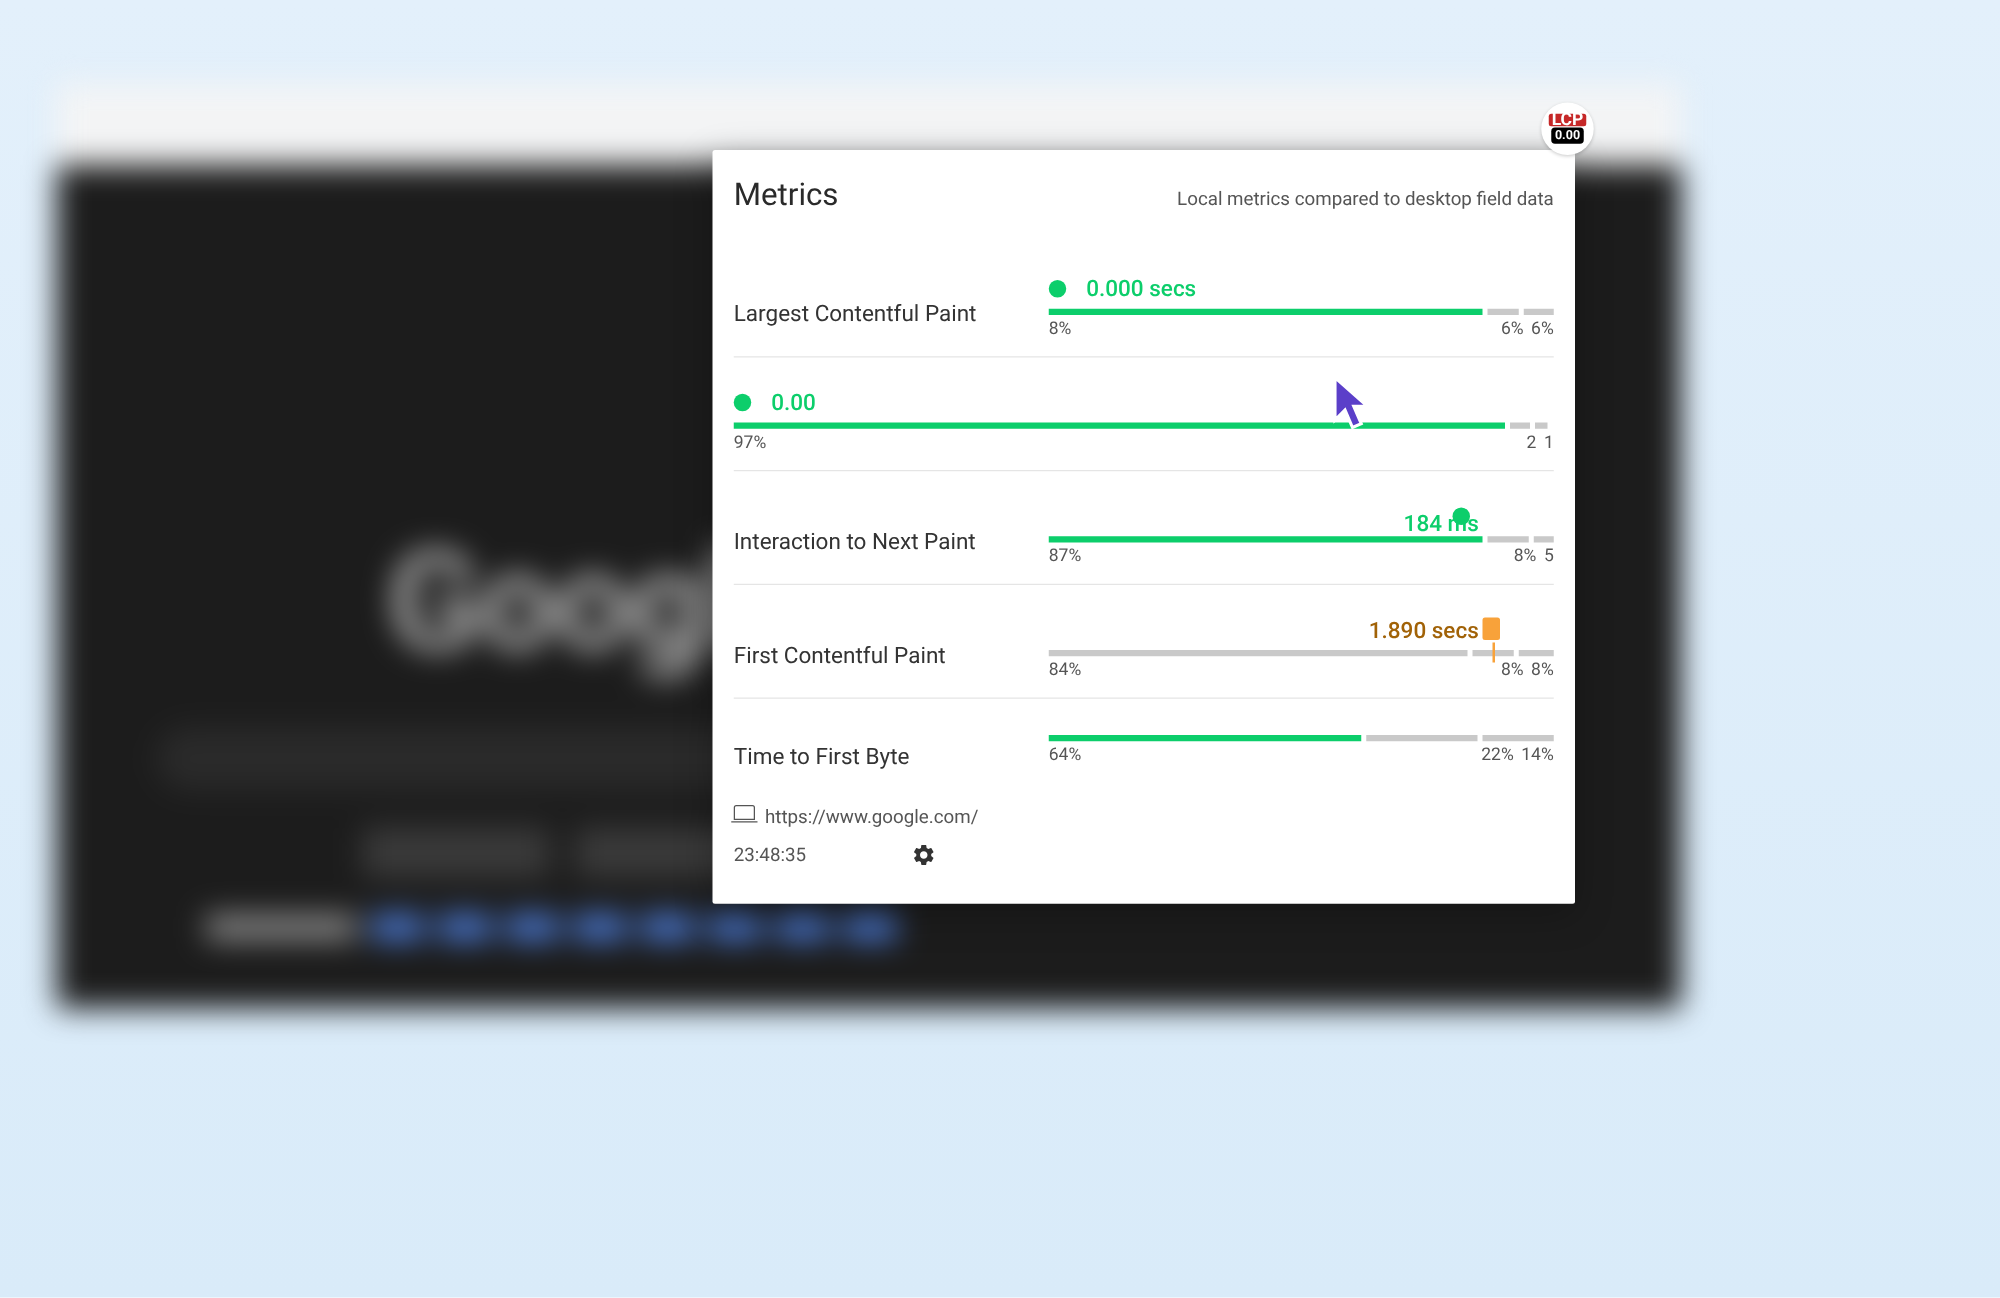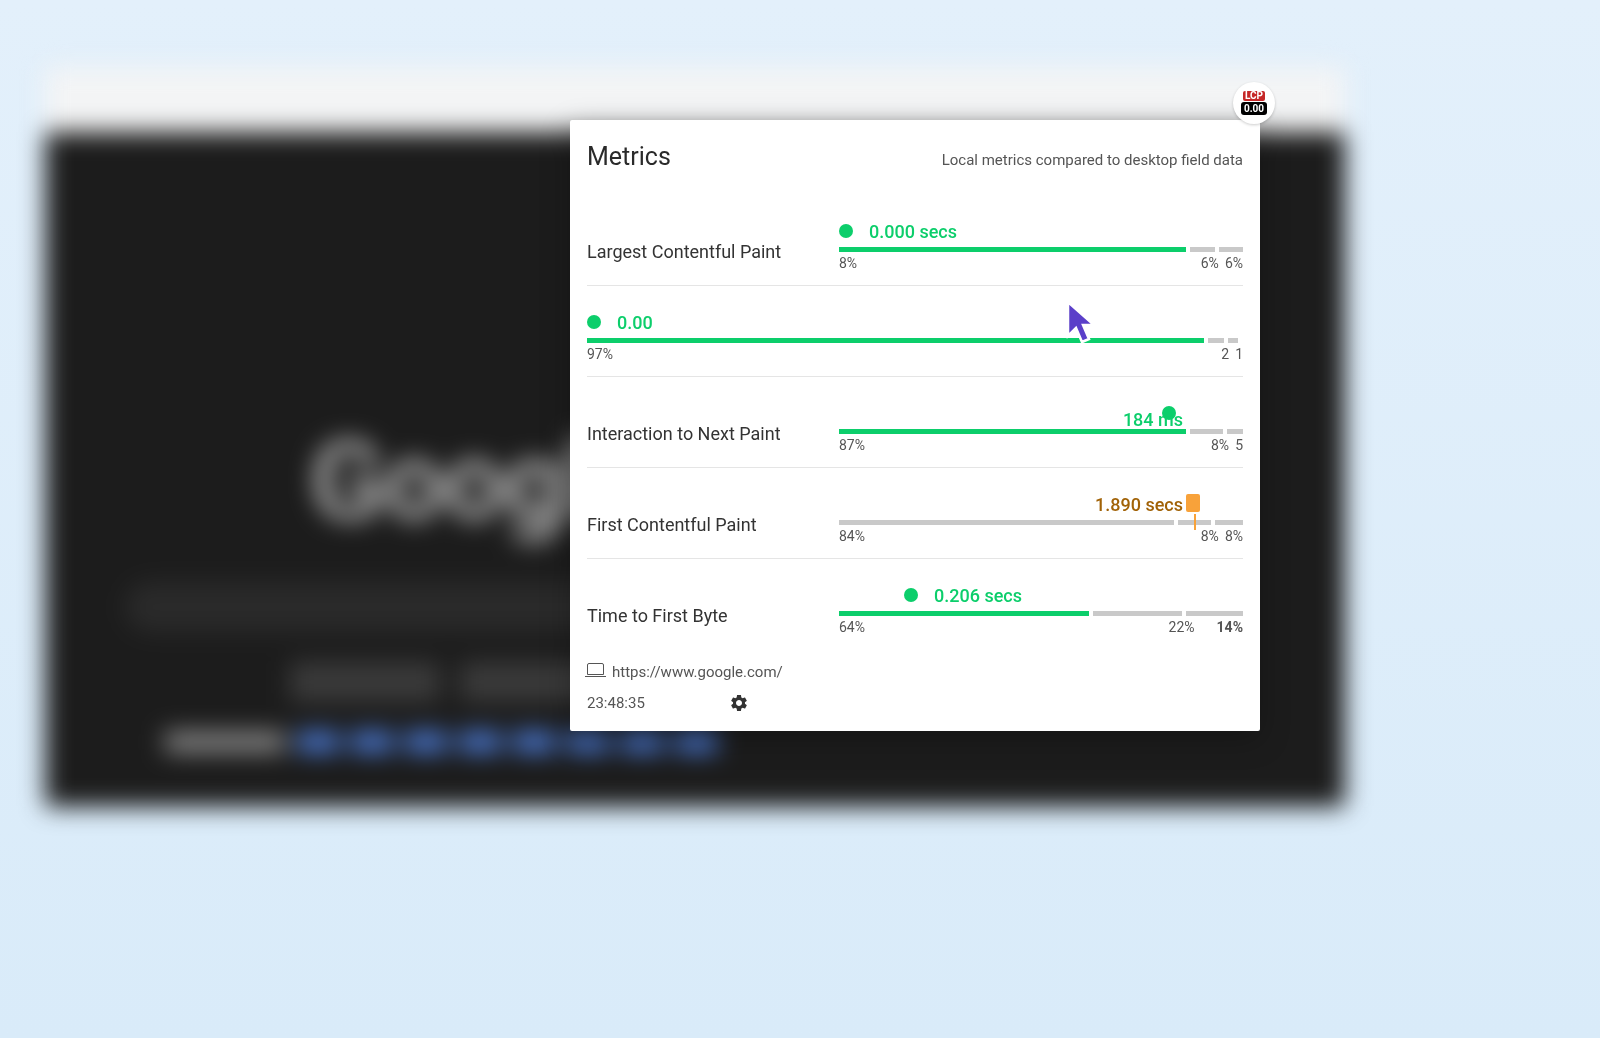--- a/index.html
+++ b/index.html
@@ -110,21 +110,21 @@
   flex-direction: column;
   align-items: center;
   justify-content: center;
   box-shadow: 0 1px 3px rgba(0,0,0,0.2);
   z-index: 15;
   font-size: 10px;
 }
 .ext-icon .lcp-tag {
   background: #c62828;
   color: #fff;
-  font-size: 10px;
+  font-size: 14px;
   padding: 0 2px;
   border-radius: 2px;
   font-weight: bold;
   line-height: 10px;
   margin-bottom: 1px;
 }
 .ext-icon .val {
   background: #000;
   color: #fff;
   font-size: 10px;
@@ -136,21 +136,21 @@
 
 
 .panel {
   position: absolute;
   left: 570px;
   top: 120px;
   width: 690px;
   background: #fff;
   box-shadow: 0 8px 30px rgba(0,0,0,0.25);
   border-radius: 2px;
-  padding: 22px 17px 18px 17px;
+  padding: 22px 17px 29px 17px;
   z-index: 10;
 }
 
 .panel-header {
   display: flex;
   justify-content: space-between;
   align-items: baseline;
   margin-bottom: 38px;
 }
 .panel-title {
@@ -409,34 +409,30 @@
             <span style="display: flex;">
               <span style="width: 34px; text-align: right; margin-left: 6px;">8%</span>
               <span style="width: auto; text-align: right; margin-left: 6px;">8%</span>
             </span>
           </div>
         </div>
       </div>
       <div class="metric-row">
         <div class="metric-name">Time to First Byte</div>
         <div class="metric-viz">
-          <div class="value-row">
-            <div class="marker green" style="left: 16%;"></div>
-            <div class="value-label green" style="left: 95px;">0.206 secs</div>
-          </div>
           <div class="bar-row">
             <div class="bar-seg green" style="width: 62%; position: relative;"></div>
             <div class="bar-seg grey" style="width: 22%; position: relative;"></div>
             <div class="bar-seg grey" style="width: 14%; position: relative;"></div>
           </div>
           <div class="pct-row">
             <span>64%</span>
             <span style="display: flex;">
               <span style="width: 34px; text-align: right; margin-left: 6px;">22%</span>
-              <span style="width: auto; text-align: right; margin-left: 22px; font-weight: bold;">14%</span>
+              <span style="width: auto; text-align: right; margin-left: 6px;">14%</span>
             </span>
           </div>
         </div>
       </div>
     </div>
 
   <div class="url-row">
     <span class="laptop-icon"></span>
     <span>https://www.google.com/</span>
   </div>

